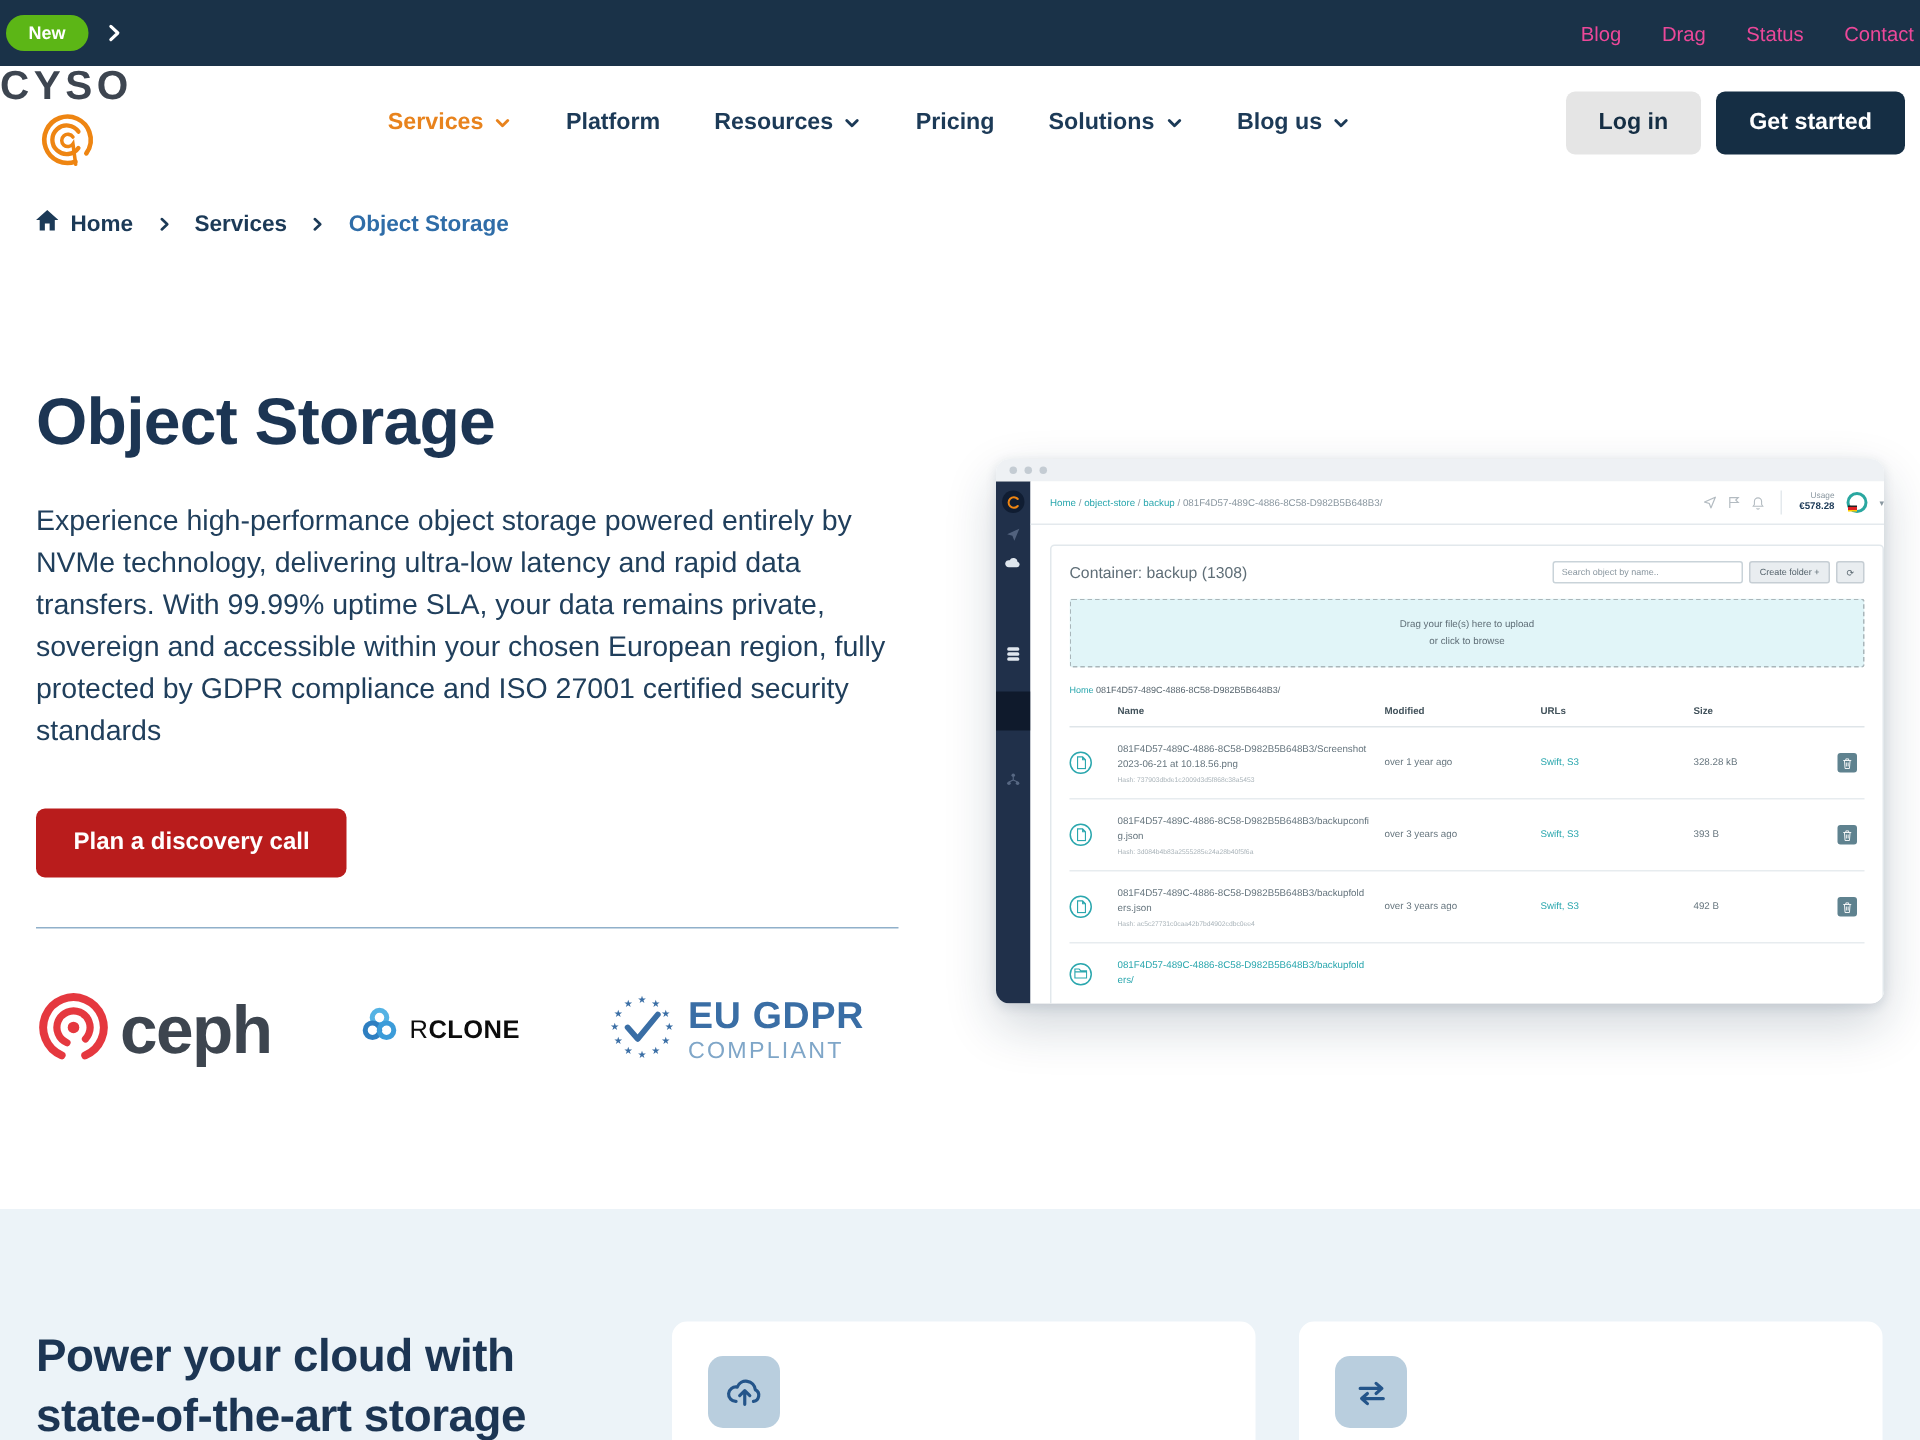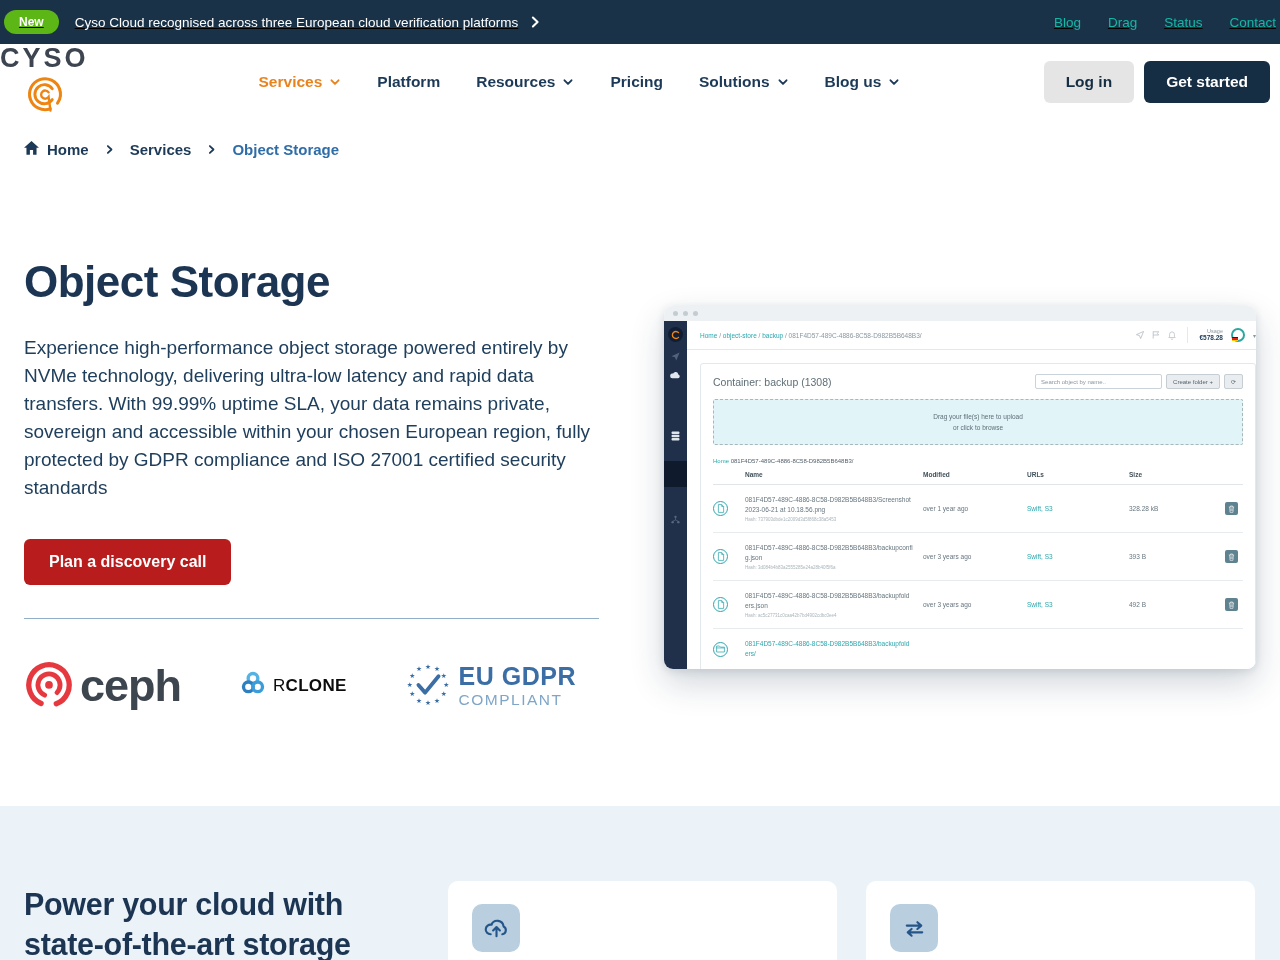--- a/index.html
+++ b/index.html
@@ -1,28 +1,28 @@
 <!DOCTYPE html>
 <html><head>
 <meta charset="utf-8">
 <style>
   * { margin:0; padding:0; box-sizing:border-box; }
   html,body { width:1280px; height:960px; overflow:hidden; background:#fff;
     font-family:"Liberation Sans", sans-serif; }
 
   
   .announcement { height:44px; background:#1a3248; display:flex; align-items:center;
-    justify-content:space-between; padding:0 2px 0 4px;text-decoration:underline; }
+    justify-content:space-between; padding:0 2px 0 4px; }
   .ann-left { display:flex; align-items:center; }
   .pill { background:#5cb616; color:#fff; font-size:12px; font-weight:700;
     padding:5px 15px; border-radius:999px; }
   .ann-text { color:#fff; font-size:13.5px; margin-left:16px; text-decoration:none; cursor:pointer; }
   .ann-chev { color:#fff; margin-left:10px; display:flex; align-items:center; }
   .ann-links { display:flex; align-items:center; gap:27px; padding-right:2px; }
-  .ann-links a { color:#14b8a6; font-size:13.5px; text-decoration:none; cursor:pointer; white-space:nowrap; }
+  .ann-links a { color:#ec4899; font-size:13.5px; text-decoration:none; cursor:pointer; white-space:nowrap; }
 
   
   header { height:76px; background:#fff; display:flex; align-items:center; }
   .brand { display:flex; align-items:center; cursor:pointer;flex-direction:column; }
   .brand-text { font-size:27px; font-weight:700; letter-spacing:3px; color:#3d4550; }
   .brand svg { margin-left:2px; }
   .main-nav { display:flex; align-items:center; gap:36px; margin-left:170px; }
   .nav-item { display:flex; align-items:center; gap:7px; font-size:15.5px; font-weight:600;
     color:#1c3a57; text-decoration:none; cursor:pointer; white-space:nowrap; }
   .nav-item.active { color:#e8831d; }
@@ -126,21 +126,20 @@
   .card-1 { left:448px; } .card-2 { left:866px; }
   .icon-box { width:48px; height:48px; background:#b9cede; border-radius:10px;
     display:flex; align-items:center; justify-content:center; }
 </style>
 </head>
 <body>
 
 <div class="announcement">
   <div class="ann-left">
     <span class="pill">New</span>
-    <a class="ann-text">Cyso Cloud recognised across three European cloud verification platforms</a>
     <span class="ann-chev">
       <svg width="14" height="14" viewBox="0 0 12 12">
           <path d="M4.2 2.2 L8.2 6 L4.2 9.8" stroke="#fff" stroke-width="1.8" fill="none" stroke-linecap="round" stroke-linejoin="round"></path>
         </svg>
     </span>
   </div>
   <nav class="ann-links" id="ann-links">
       <a>Blog</a>
       <a>Drag</a>
       <a>Status</a>

